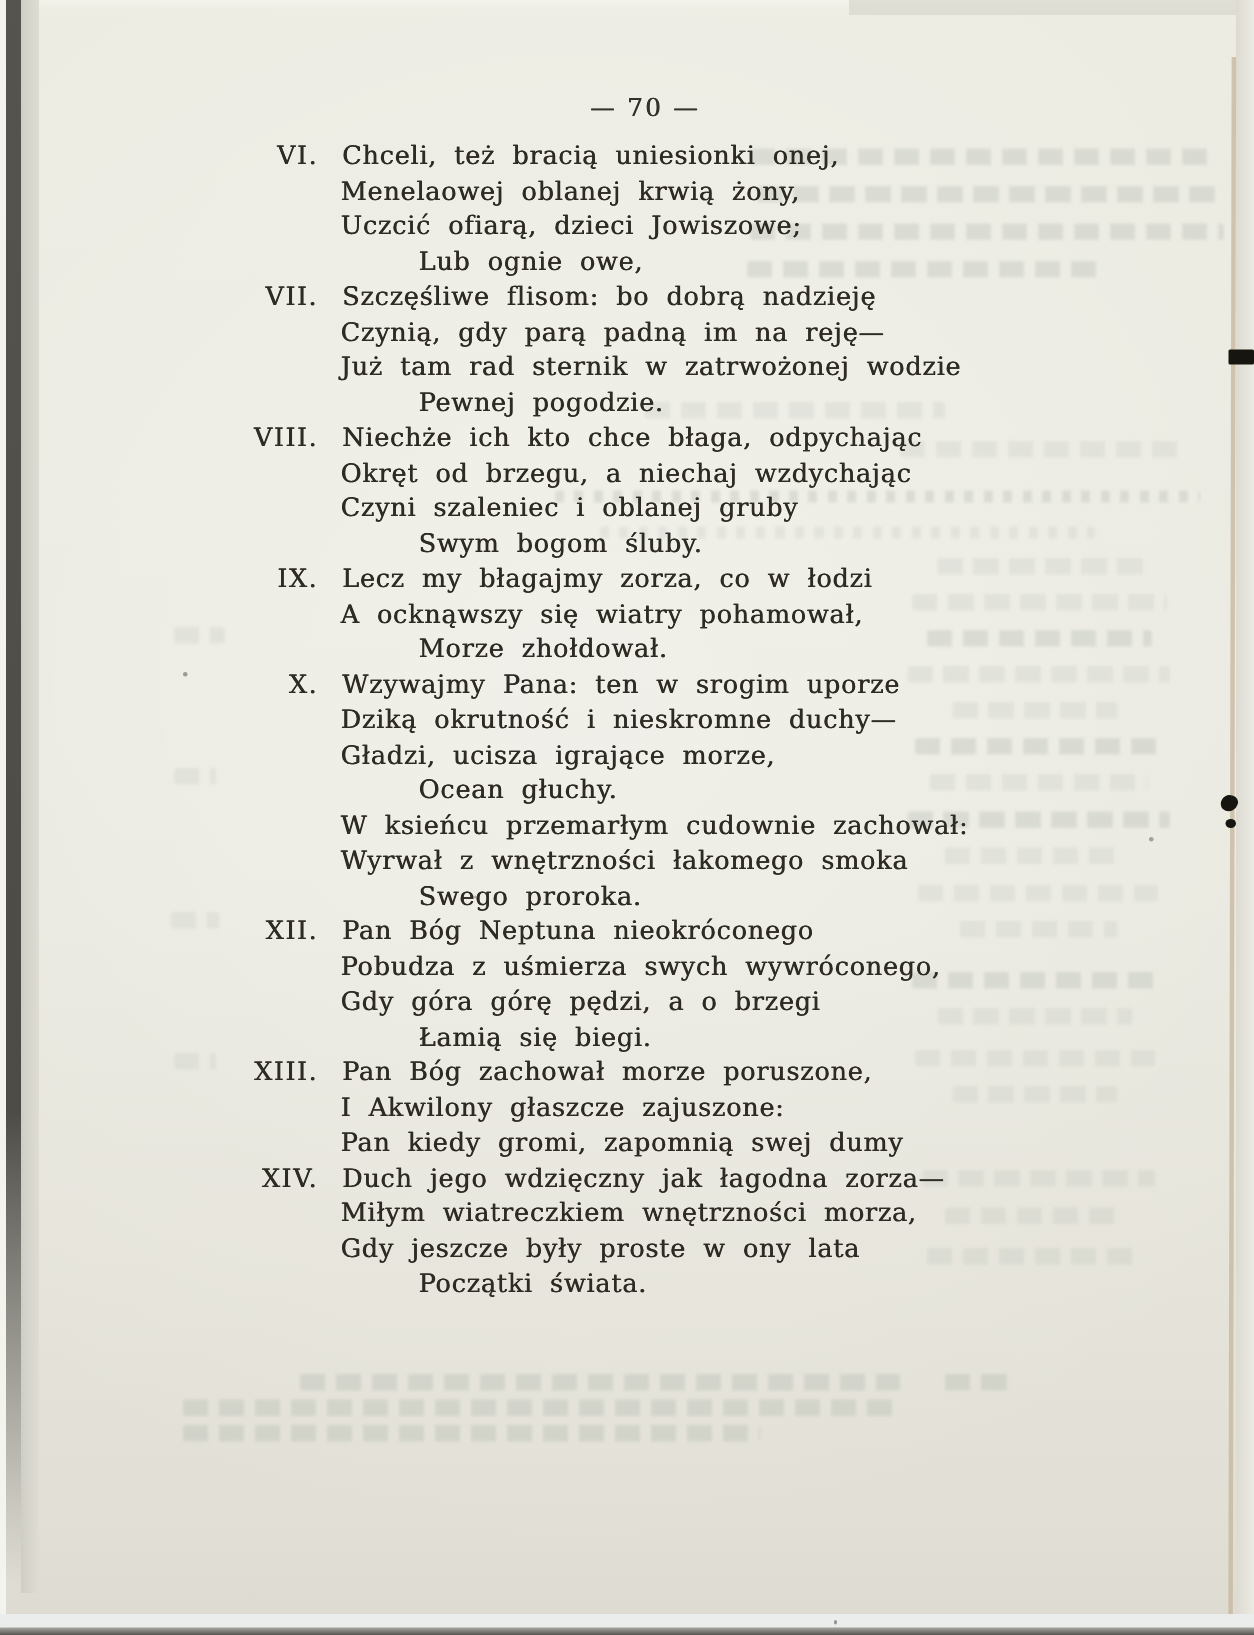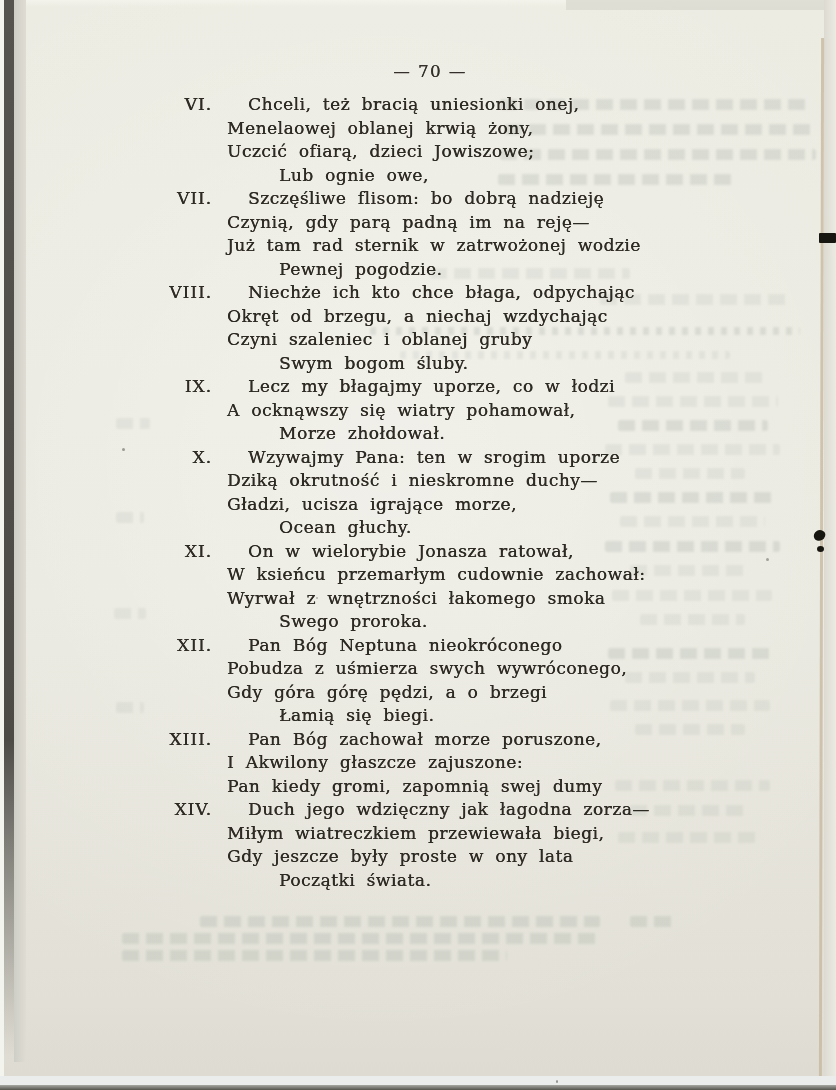--- a/index.html
+++ b/index.html
@@ -42,21 +42,21 @@
     position:absolute; top:62px; left:160px; width:540px; text-align:center;
     font-size:16.5px; letter-spacing:1.5px; color:#34302a;
     text-shadow:.3px 0 0 currentColor;
   }
   #poem{position:absolute; top:93px; left:160px; width:600px;}
   .line{
     font-size:17px; line-height:23.5px; white-space:nowrap;
     letter-spacing:.5px; word-spacing:5.5px;
     text-shadow:.3px 0 0 currentColor;
   }
-  .numeral{display:inline-block; width:52px; text-align:right; margin-right:36px; letter-spacing:1px;}
+  .numeral{display:inline-block; width:52px; text-align:right; margin-right:16px; letter-spacing:1px;}
   .cont{padding-left:67px;}
   .ind{padding-left:119px;}
 </style>
 </head>
 <body>
 
 <div id="scan">
 
   <div class="edge" id="edge-top"></div>
   <div class="edge" id="edge-top-right"></div>
@@ -132,53 +132,52 @@
     </div>
 
     <div class="stanza">
       <div class="line first"><span class="numeral">VIII.</span><span>Niechże ich kto chce błaga, odpychając</span></div>
       <div class="line cont">Okręt od brzegu, a niechaj wzdychając</div>
       <div class="line cont">Czyni szaleniec i oblanej gruby</div>
       <div class="line ind">Swym bogom śluby.</div>
     </div>
 
     <div class="stanza">
-      <div class="line first"><span class="numeral">IX.</span><span>Lecz my błagajmy uporze, co w łodzi</span></div>
+      <div class="line first"><span class="numeral">IX.</span><span>Lecz my błagajmy zorza, co w łodzi</span></div>
       <div class="line cont">A ocknąwszy się wiatry pohamował,</div>
       <div class="line ind">Morze zhołdował.</div>
     </div>
 
     <div class="stanza">
       <div class="line first"><span class="numeral">X.</span><span>Wzywajmy Pana: ten w srogim uporze</span></div>
       <div class="line cont">Dziką okrutność i nieskromne duchy—</div>
       <div class="line cont">Gładzi, ucisza igrające morze,</div>
       <div class="line ind">Ocean głuchy.</div>
     </div>
 
     <div class="stanza">
-      <div class="line first"><span class="numeral">XI.</span><span>On w wielorybie Jonasza ratował,</span></div>
       <div class="line cont">W ksieńcu przemarłym cudownie zachował:</div>
       <div class="line cont">Wyrwał z wnętrzności łakomego smoka</div>
       <div class="line ind">Swego proroka.</div>
     </div>
 
     <div class="stanza">
       <div class="line first"><span class="numeral">XII.</span><span>Pan Bóg Neptuna nieokróconego</span></div>
       <div class="line cont">Pobudza z uśmierza swych wywróconego,</div>
       <div class="line cont">Gdy góra górę pędzi, a o brzegi</div>
       <div class="line ind">Łamią się biegi.</div>
     </div>
 
     <div class="stanza">
       <div class="line first"><span class="numeral">XIII.</span><span>Pan Bóg zachował morze poruszone,</span></div>
       <div class="line cont">I Akwilony głaszcze zajuszone:</div>
       <div class="line cont">Pan kiedy gromi, zapomnią swej dumy</div>
     </div>
 
     <div class="stanza">
       <div class="line first"><span class="numeral">XIV.</span><span>Duch jego wdzięczny jak łagodna zorza—</span></div>
-      <div class="line cont">Miłym wiatreczkiem przewiewała biegi,</div>
+      <div class="line cont">Miłym wiatreczkiem wnętrzności morza,</div>
       <div class="line cont">Gdy jeszcze były proste w ony lata</div>
       <div class="line ind">Początki świata.</div>
     </div>
 
   </div>
 </div>
 
 </body></html>

